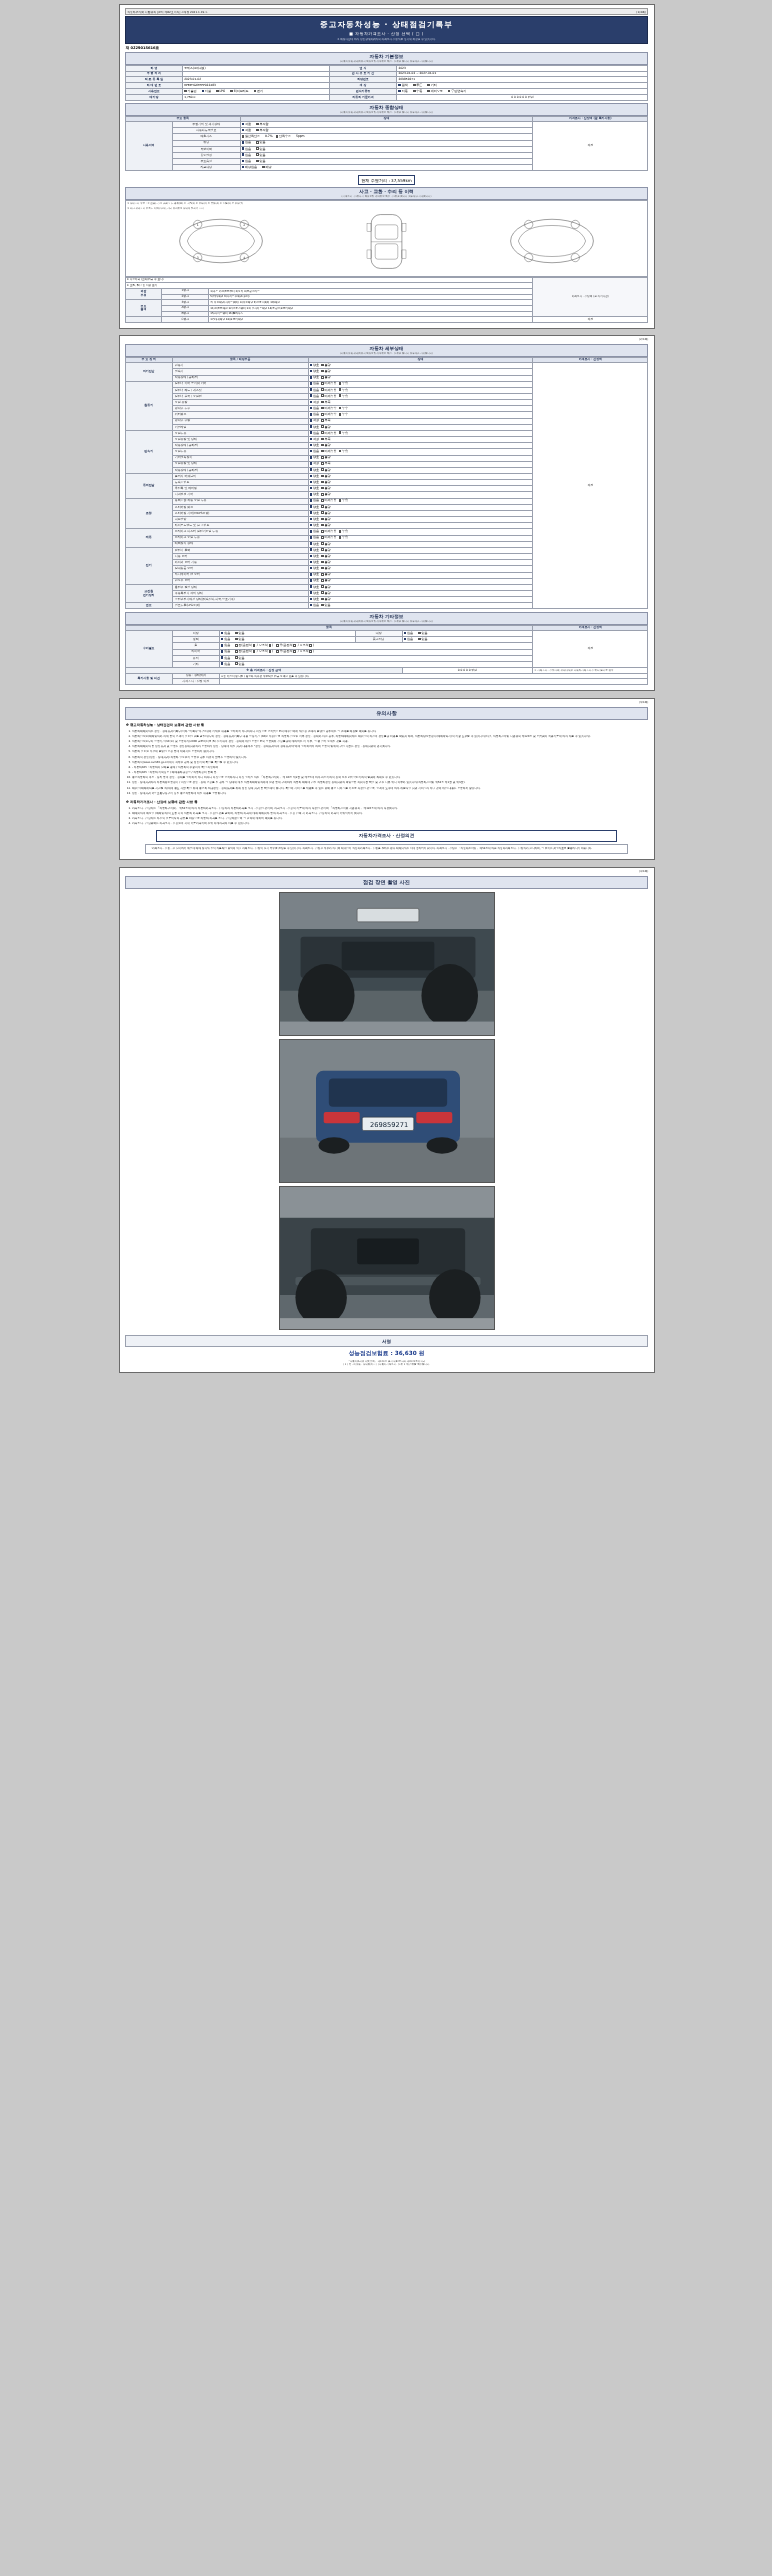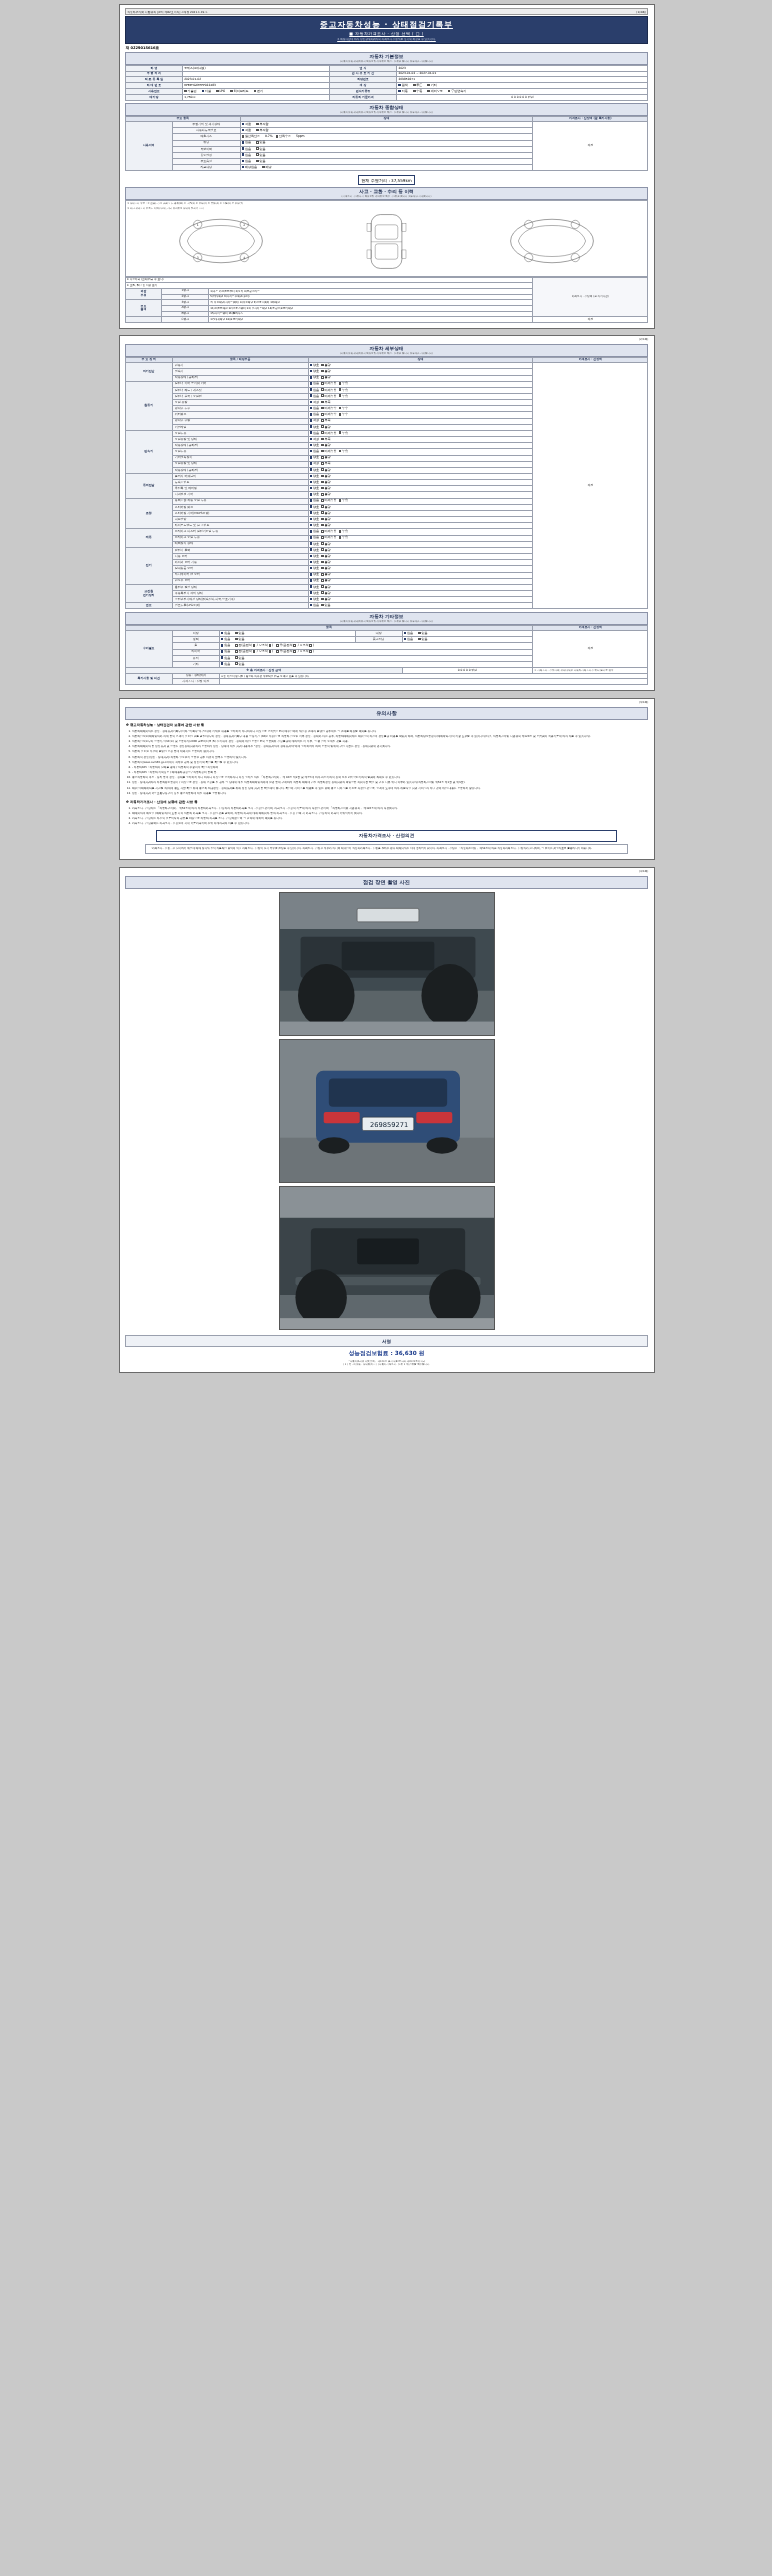--- a/index.html
+++ b/index.html
@@ -36,21 +36,20 @@
     top: 1px;
     font-size: 2.8px;
     color: #444;
   }
   .doc-title-box {
     background: #2a3e6b;
     color: #fff;
     text-align: center;
     padding: 2.6px 0 2.1px 0;
     border: 0.5px solid #1b2a4c;
-    text-decoration: underline;
   }
   .doc-title-box .t1 { font-size: 7.7px; font-weight: bold; letter-spacing: 1px; }
   .doc-title-box .t2 { font-size: 3.9px; margin-top: 1.5px; letter-spacing: 0.5px; }
   .doc-title-box .t3 { font-size: 2.6px; margin-top: 1px; color: #d7ddea; }
   .docno {
     font-size: 3.6px;
     font-weight: bold;
     margin: 2.1px 0 1.5px 1px;
   }
   .sect-head {

